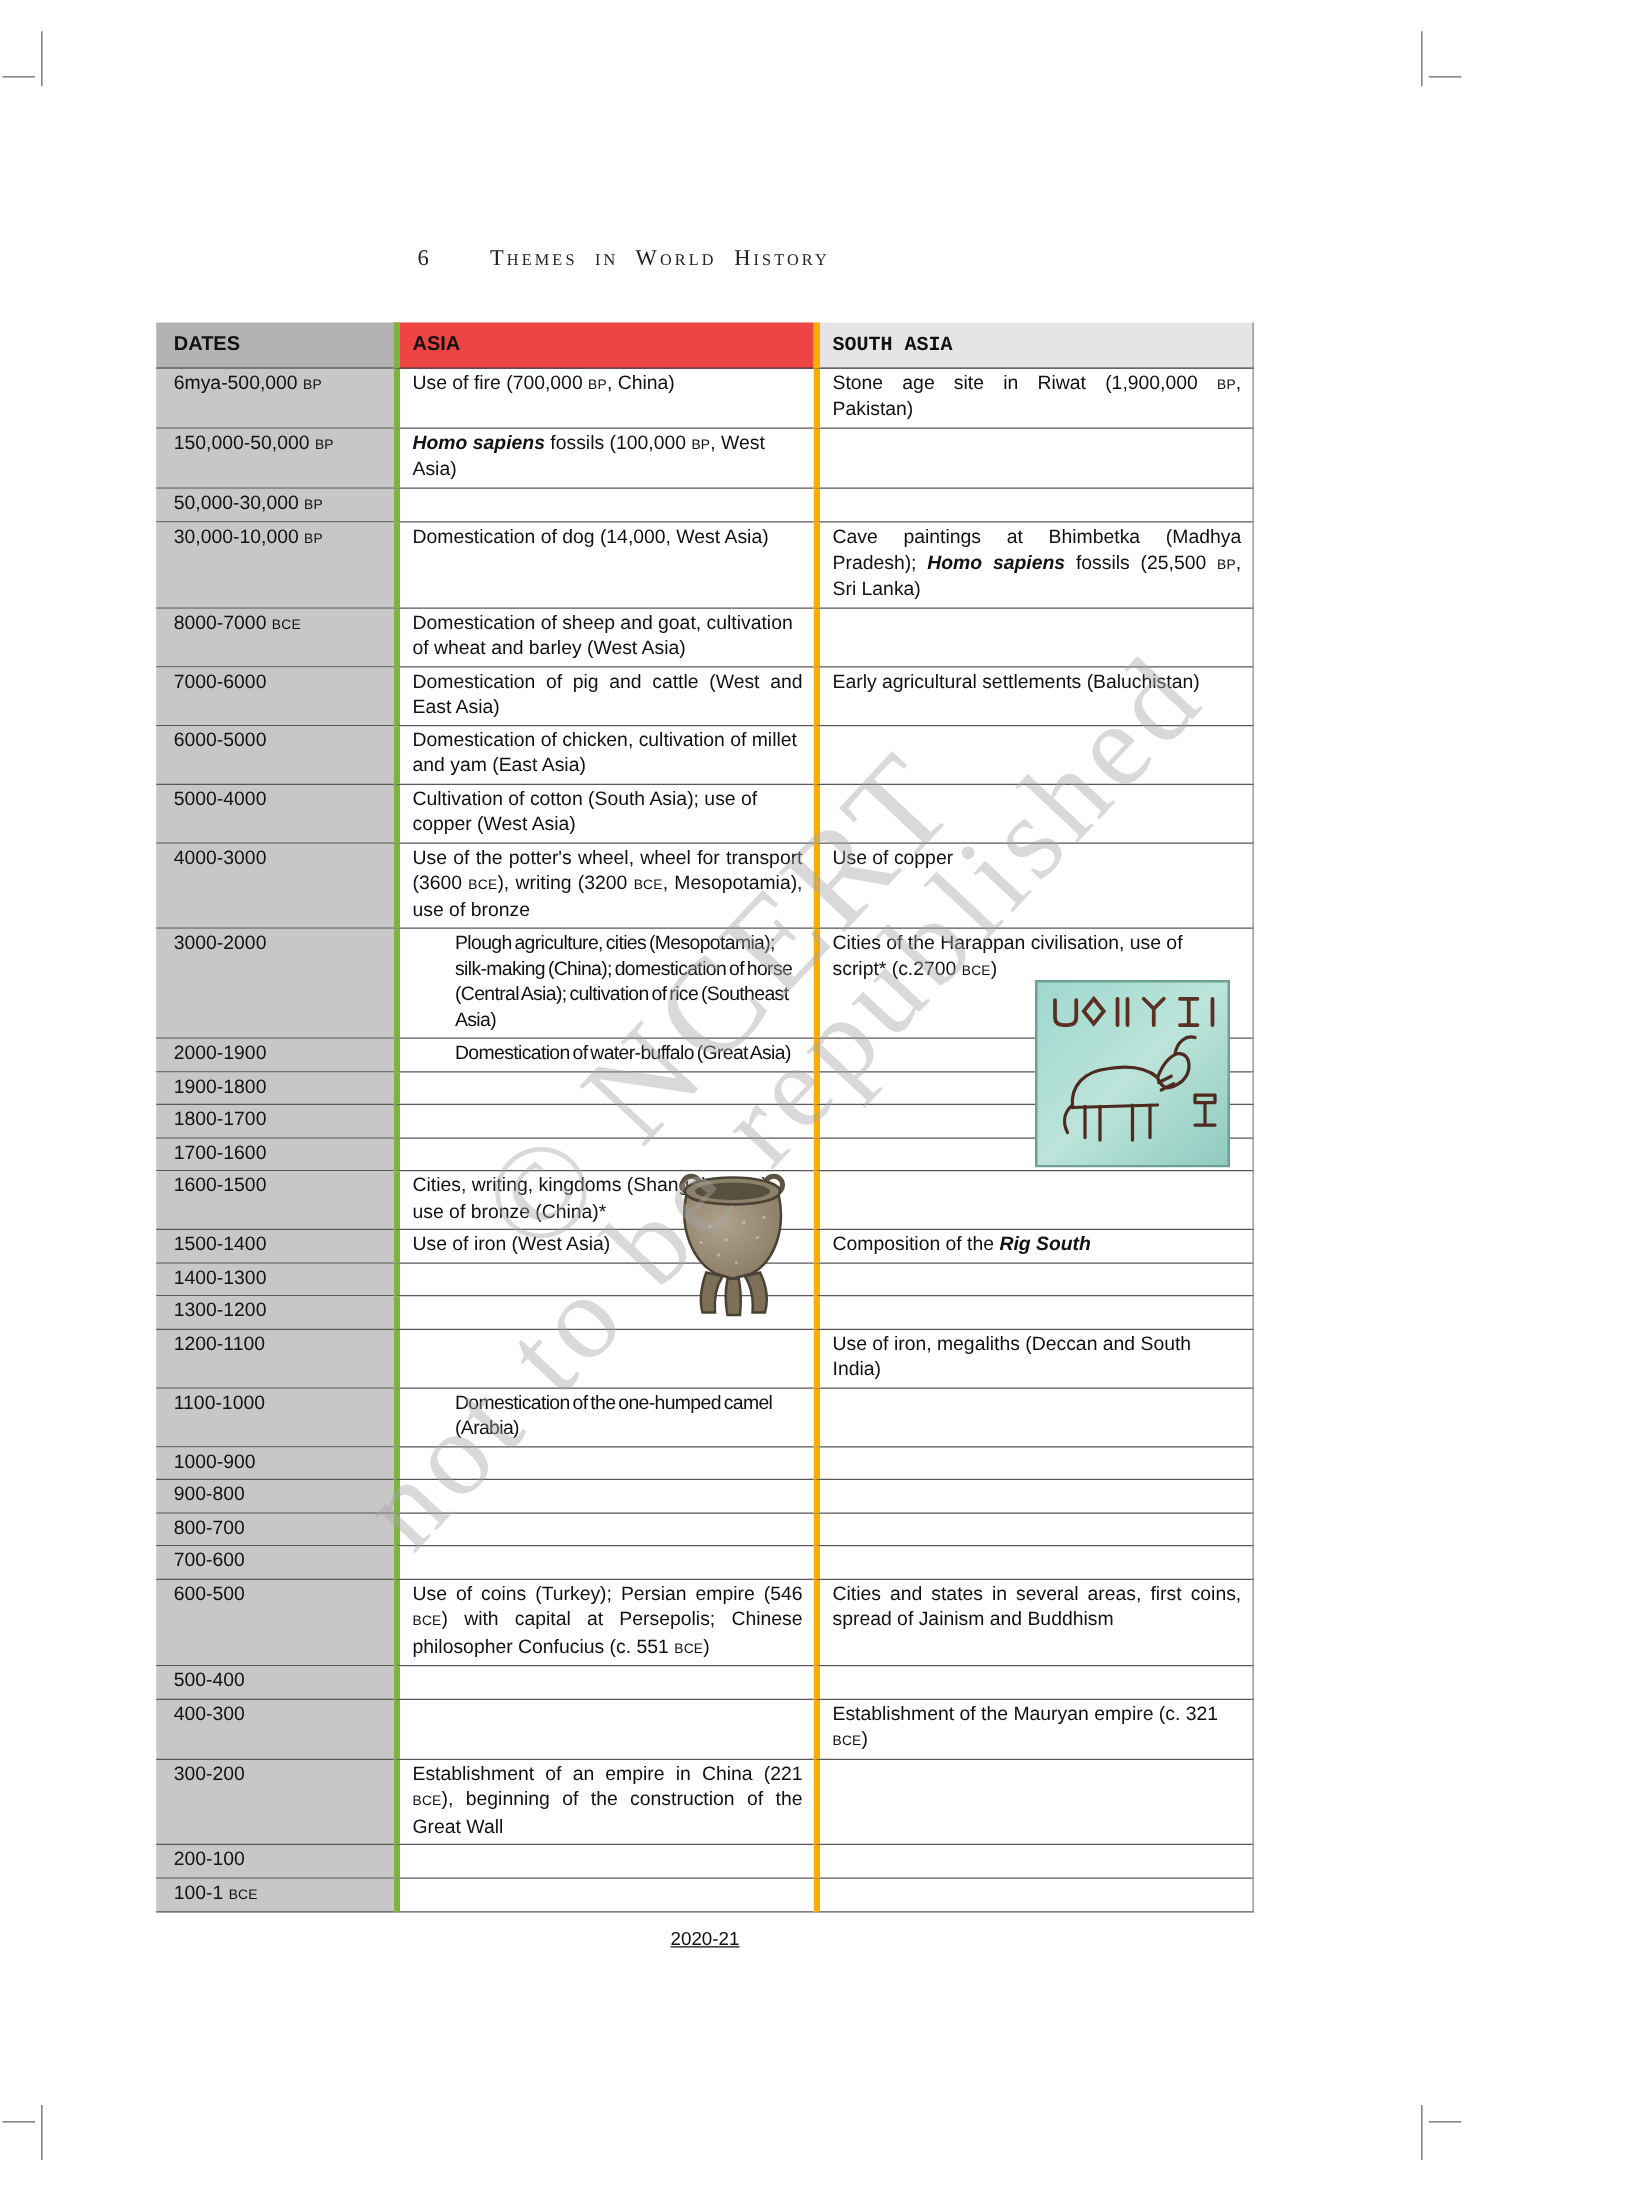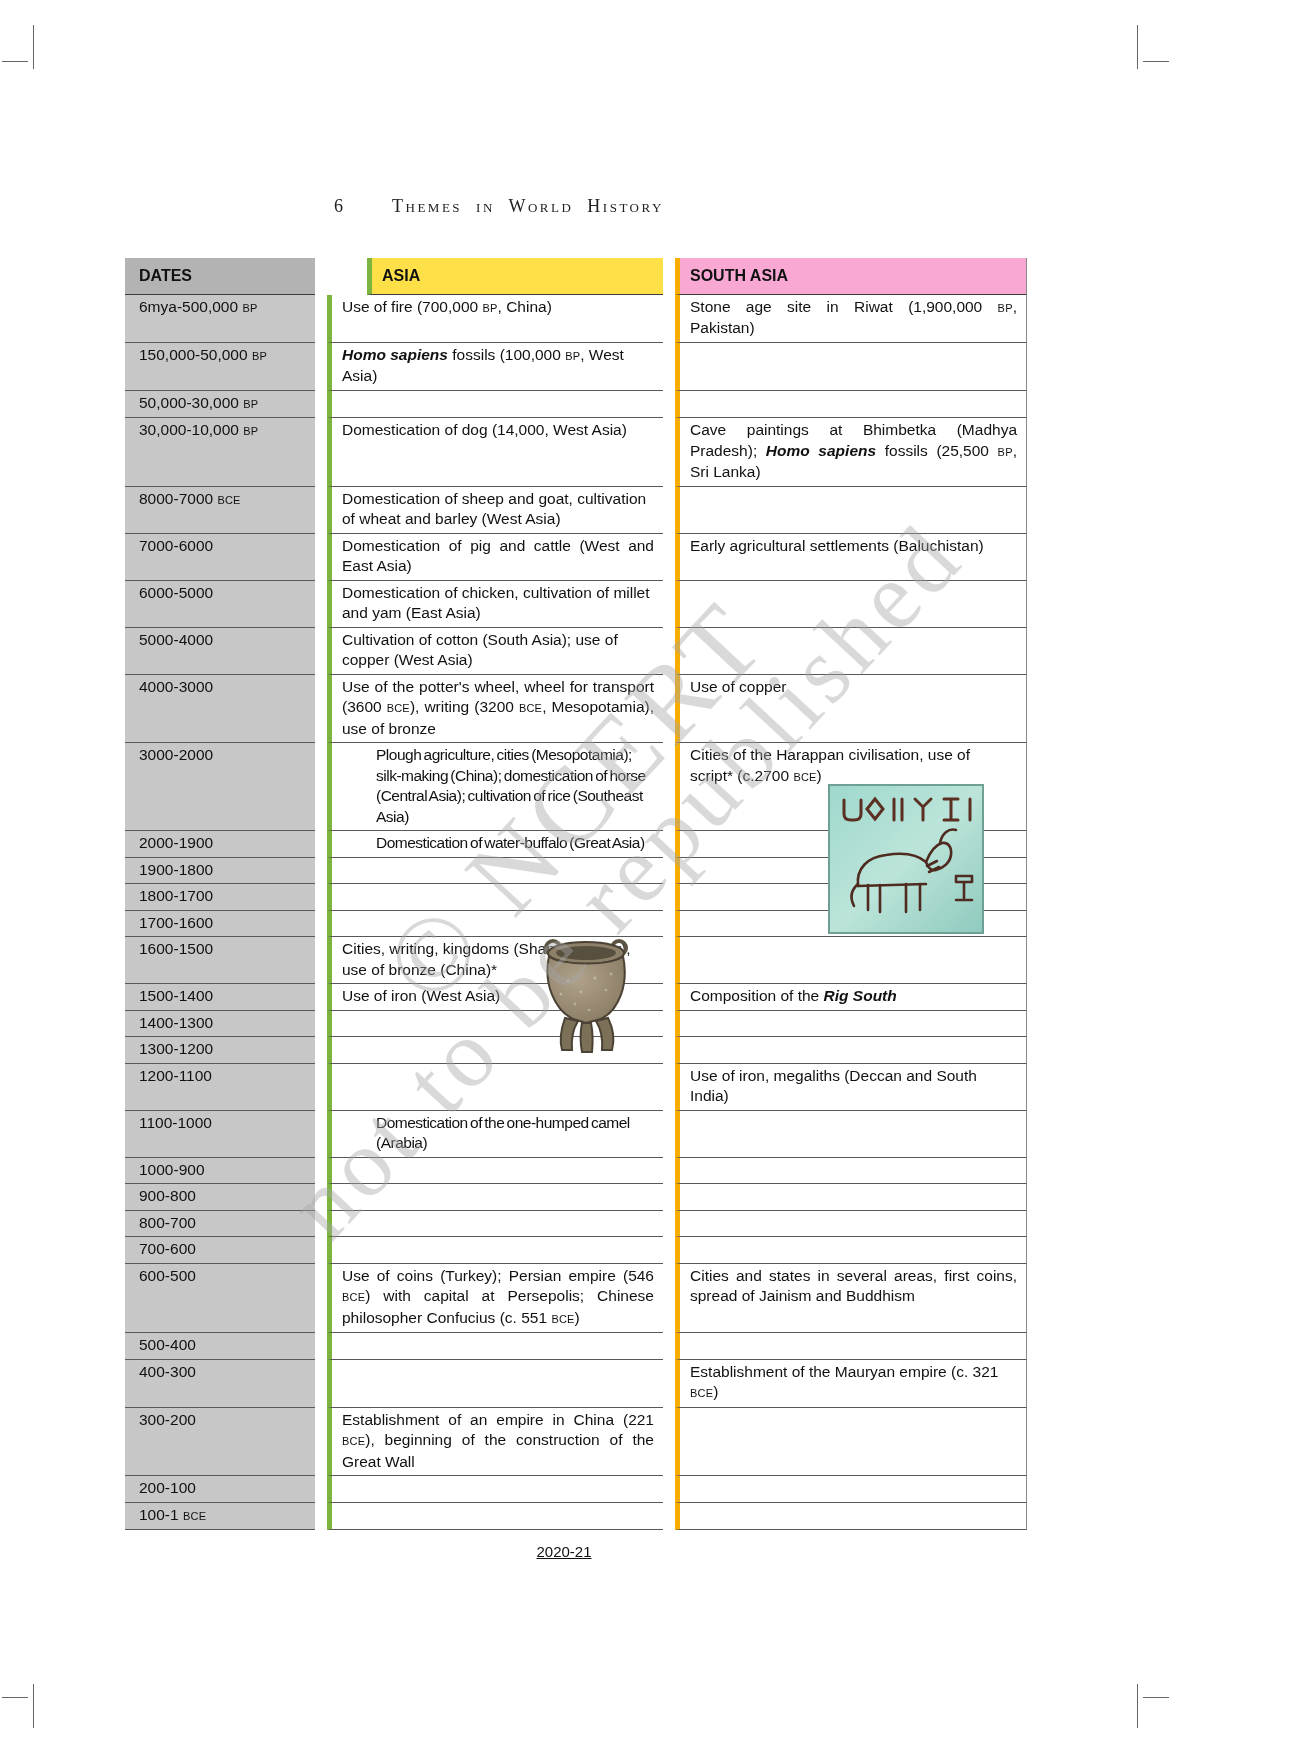--- a/index.html
+++ b/index.html
@@ -10,21 +10,21 @@
   .cm{position:absolute;background:#666;}
 
   
   .pheader{position:absolute;left:334px;top:196px;font-family:"Liberation Serif",serif;
            font-size:18px;color:#222;}
   .pagenum{margin-right:30px;}
   .htitle{font-variant:small-caps;letter-spacing:2.5px;word-spacing:7px;margin-left:19px;}
 
   
   .tablewrap{position:absolute;left:125px;top:258px;width:878px;}
-  .trow{display:grid;grid-template-columns:190px 336px 352px;gap:12px;}
+  .trow{display:grid;grid-template-columns:190px 336px 352px;}
   .cell{box-sizing:border-box;border-bottom:1px solid #585858;
         padding:2px 9px 3px 10px;font-size:15.5px;line-height:20.5px;min-height:23px;}
   .thead .cell{font-weight:bold;font-size:16px;padding-top:8px;padding-bottom:7px;
         min-height:34px;border-bottom:1px solid #3c3c3c;}
   .datec{background:var(--dates-bg,#c7c7c7);padding-left:14px;}
   .asiac{border-left:5px solid var(--green,#7db440);}
   .sac{border-left:5px solid var(--orange,#f8ad00);border-right:1px solid #8a8a8a;}
   .cond{letter-spacing:-0.5px;word-spacing:-1.5px;padding-left:44px;}
   .just{text-align:justify;}
   .sc{font-size:11px;letter-spacing:0.2px;}
@@ -61,22 +61,22 @@
   <div class="wm wm2">not to be republished</div>
 
   <div class="pheader">
     <span class="pagenum">6</span><span class="htitle">Themes in World History</span>
   </div>
 
   <div class="tablewrap">
     <div id="timeline-rows">
         <div class="trow thead">
           <div class="cell datec" style="background: rgb(179, 179, 179);">DATES</div>
-          <div class="cell asiac" style="background: #fde047; margin-left: 40px;">ASIA</div>
-          <div class="cell sac" style="background: #f9a8d4;">SOUTH ASIA</div>
+          <div class="cell asiac" style="background: #ef4444;">ASIA</div>
+          <div class="cell sac" style="background: #e5e5e5; font-family: Liberation Mono, monospace;">SOUTH ASIA</div>
         </div>
         <div class="trow">
           <div class="cell datec">6mya-500,000 <span class="sc">BP</span></div>
           <div class="cell asiac">Use of fire (700,000 <span class="sc">BP</span>, China)</div>
           <div class="cell sac just">Stone age site in Riwat (1,900,000 <span class="sc">BP</span>, Pakistan)</div>
         </div>
         <div class="trow">
           <div class="cell datec">150,000-50,000 <span class="sc">BP</span></div>
           <div class="cell asiac"><em>Homo sapiens</em> fossils (100,000 <span class="sc">BP</span>, West Asia)</div>
           <div class="cell sac"></div>

